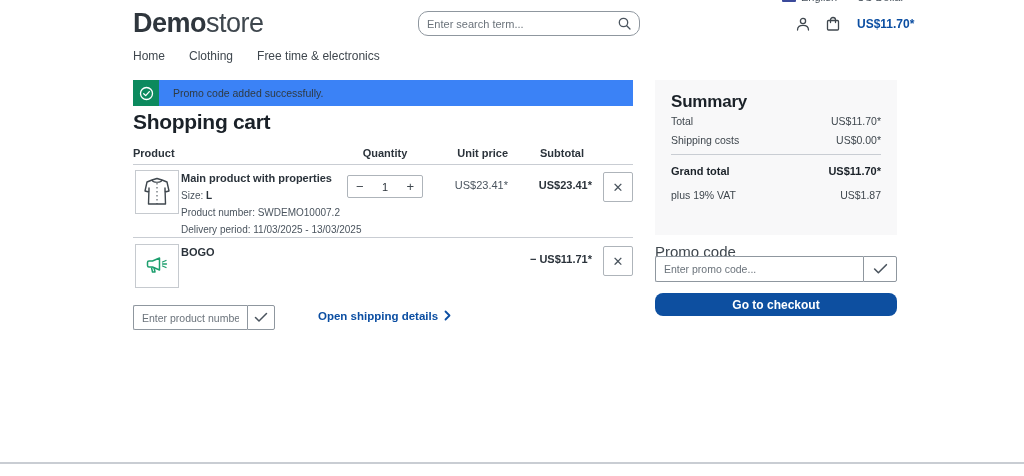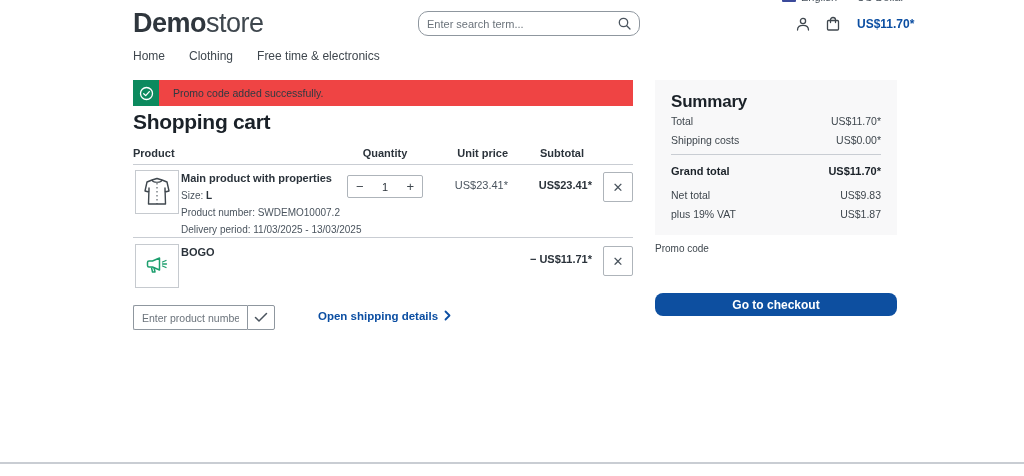--- a/index.html
+++ b/index.html
@@ -23,21 +23,21 @@
   .search .mag { flex:0 0 auto; }
 
   .hdr-icons { position:absolute; left:795px; top:16px; display:flex; align-items:center; gap:14px; }
   .cart-total { font-size:12px; font-weight:bold; color:#0b4ea2; margin-left:2px; }
 
   
   .nav { position:absolute; left:133px; top:49px; display:flex; gap:24px; font-size:12px; color:#3f474e; }
   .nav a { color:#3f474e; text-decoration:none; cursor:pointer; }
 
   
-  .alert { position:absolute; left:133px; top:80px; width:500px; height:26px; background:#ef4444; display:flex; align-items:stretch; }
+  .alert { position:absolute; left:133px; top:80px; width:500px; height:26px; background:#3b82f6; display:flex; align-items:stretch; }
   .alert .icon-box { width:26px; background:#0c8a5e; display:flex; align-items:center; justify-content:center; }
   .alert .msg { font-size:10.5px; color:#2f3a42; display:flex; align-items:center; padding-left:14px; }
 
   .cart-title { position:absolute; left:133px; top:110px; font-size:21px; font-weight:800; color:#1a2128; letter-spacing:-0.3px; }
 
   .thead { position:absolute; left:133px; top:147px; width:500px; height:17px; font-size:11px; font-weight:bold; color:#2b333b; }
   .thead .c-prod { position:absolute; left:0; }
   .thead .c-qty { position:absolute; left:214px; width:76px; text-align:center; }
   .thead .c-unit { position:absolute; left:275px; width:100px; text-align:right; }
   .thead .c-sub { position:absolute; left:359px; width:100px; text-align:center;margin-left:20px; }
@@ -65,21 +65,21 @@
 
   .ship-link { position:absolute; left:318px; top:310px; font-size:11.5px; font-weight:bold; color:#0b4ea2; text-decoration:none; display:flex; align-items:flex-start; gap:6px; cursor:pointer; }
 
   
   .summary { position:absolute; left:655px; top:80px; width:242px; height:155px; background:#f8f8f9; padding:12px 16px; }
   .summary h2 { font-size:17px; font-weight:800; color:#1a2128; margin-bottom:3px; letter-spacing:-0.2px; }
   .srow { display:flex; justify-content:space-between; font-size:10.5px; color:#3f474e; margin-bottom:7px; }
   .sdivider { height:1px; background:#c9cdd3; margin:8px 0 10px; }
   .srow.grand { font-size:11px; font-weight:bold; color:#1a2128; margin-bottom:12px; }
 
-  .promo-label { position:absolute; left:655px; top:243px; font-size:10px; color:#3f474e; }
+  .promo-label { position:absolute; left:655px; top:243px; font-size:15px; color:#3f474e; }
   .promo-group { position:absolute; left:655px; top:256px; display:flex; width:242px; }
   .promo-input { flex:1; height:26px; border:1px solid #8f979f; border-right:none; border-radius:2px 0 0 2px; font-size:10.5px; color:#3f474e; padding:0 8px; outline:none; font-family:inherit; }
   .promo-input::placeholder { color:#6b737b; }
   .promo-check { width:34px; height:26px; border:1px solid #8f979f; border-radius:0 2px 2px 0; background:#fff; display:flex; align-items:center; justify-content:center; cursor:pointer; }
 
   .checkout-btn { position:absolute; left:655px; top:293px; width:242px; height:23px; background:#0d4fa0; color:#fff; font-size:12px; font-weight:bold; border:none; border-radius:8px; cursor:pointer; font-family:inherit; }
 
   .footer-line { position:absolute; left:0; top:462px; width:1024px; height:2px; background:#c9cdd3; }
 
   svg { display:block; }
@@ -222,27 +222,31 @@
     <div class="srow">
       <span>Shipping costs</span>
         <span>US$0.00*</span>
     </div>
     <div class="sdivider"></div>
     <div class="srow grand">
       <span>Grand total</span>
         <span>US$11.70*</span>
     </div>
     <div class="srow">
-      <span>Net total</span>
-        <span>US$9.83</span>
-    </div>
-    <div class="srow">
       <span>plus 19% VAT</span>
         <span>US$1.87</span>
     </div>
   </div>
 
   <div class="promo-label">Promo code</div>
+  <div class="promo-group">
+    <input class="promo-input" type="text" placeholder="Enter promo code..." style="">
+    <button class="promo-check">
+      <svg width="15" height="12" viewBox="0 0 14 11">
+          <path d="M1.5 5.5 L5 9 L12.5 1.5" fill="none" stroke="#4a545e" stroke-width="1.5" stroke-linecap="round" stroke-linejoin="round"></path>
+        </svg>
+    </button>
+  </div>
 
   <button class="checkout-btn">Go to checkout</button>
 
   <div class="footer-line"></div>
 </div>
 
 </body></html>

